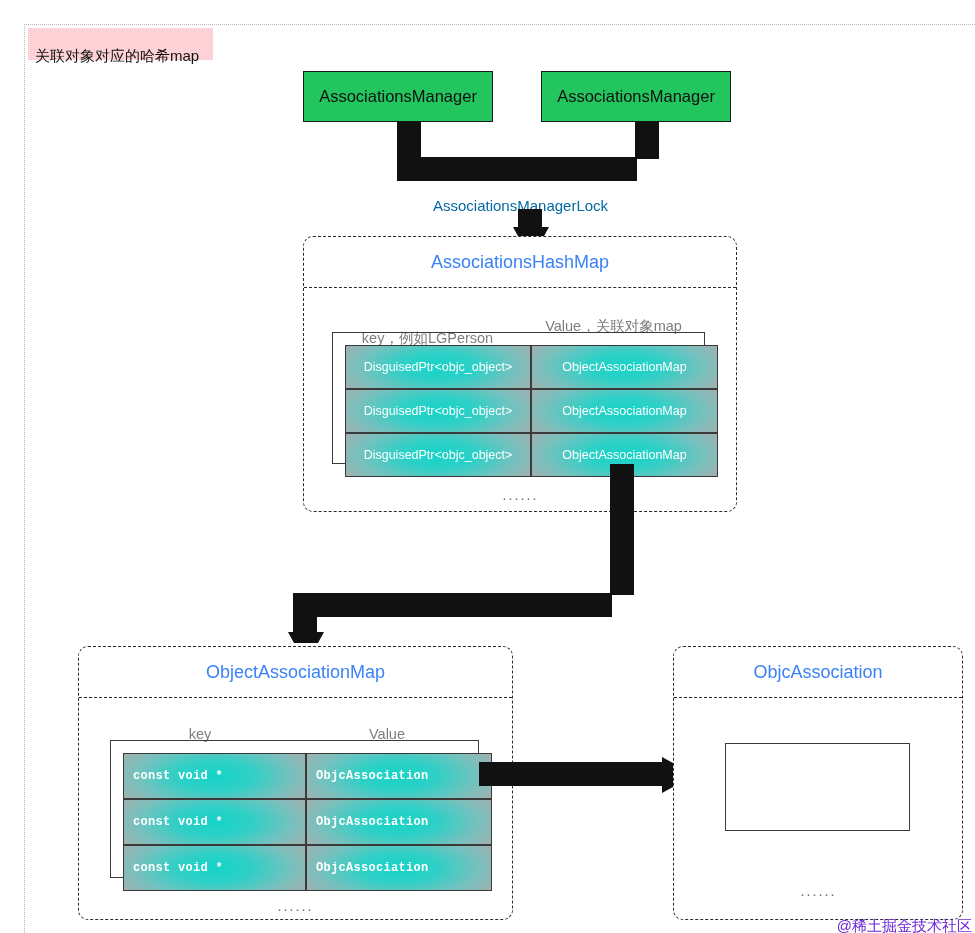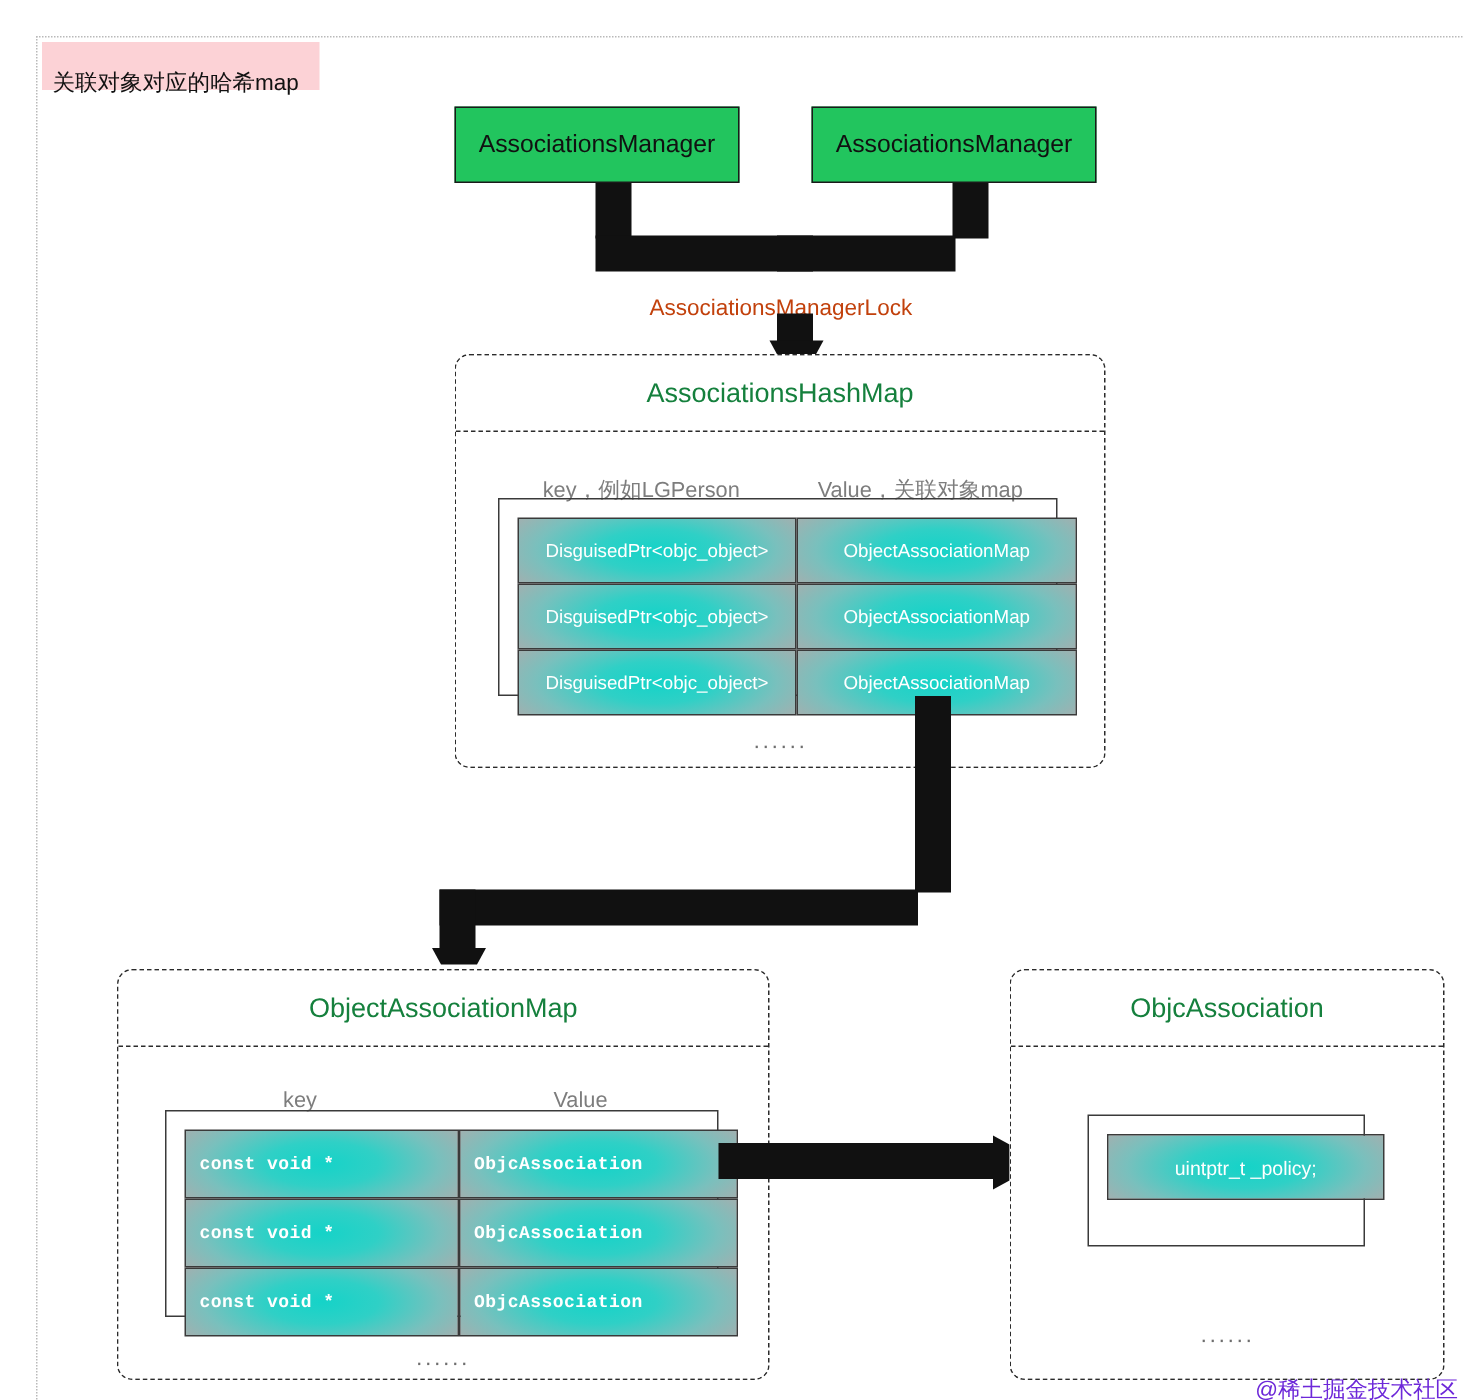--- a/index.html
+++ b/index.html
@@ -56,37 +56,37 @@
     border-right: 6.5px solid transparent;
     border-top: 11px solid #111;
   }
   .arrow-right {
     position: absolute;
     width: 0; height: 0;
     border-top: 6.5px solid transparent;
     border-bottom: 6.5px solid transparent;
     border-left: 11px solid #111;
   }
-  .lock-label-inner { position: absolute; left: 396px; top: 160px; font-size: 15px; color: #c2410c; white-space: nowrap; }
+  .lock-label-inner { position: absolute; left: 396px; top: 160px; font-size: 15px; color: #0369a1; white-space: nowrap; }
 
   
   .dbox {
     position: absolute;
     border: 1.6px dashed #2b2b2b;
     border-radius: 10px;
     background: #fff;
   }
   .dbox-header {
     position: absolute;
     left: 0; right: 0; top: 0;
     height: 51px;
     border-bottom: 1.6px dashed #2b2b2b;
     display: flex; align-items: center; justify-content: center;
     font-size: 18px;
-    color: #15803d;
+    color: #3b82f6;
     white-space: nowrap;
   }
 
   
   .grid {
     position: absolute;
     border: 1.4px solid #3a3a3a;
     display: grid;
   }
   .cell {
@@ -146,21 +146,21 @@
   <div class="ln-h" style="left:372px; top:132px; width:240px;"></div>
   <div class="ln-v" style="left:493px; top:132px; height:22px;"></div>
   <div class="lock-label-inner">AssociationsManagerLock</div>
   <div class="ln-v" style="left:493px; top:184px; height:22px;"></div>
   <div class="arrow-down" style="left:488px; top:202px;"></div>
 
   <div class="dbox" style="left:278px; top:211px; width:434px; height:276px;">
     <div class="dbox-header">AssociationsHashMap</div>
   </div>
 
-  <div class="col-head" style="left:310px; top:280px; width:185px;">key，例如LGPerson</div>
+  <div class="col-head" style="left:310px; top:292px; width:185px;">key，例如LGPerson</div>
   <div class="col-head" style="left:496px; top:280px; width:185px;">Value，关联对象map</div>
 
   <div class="grid" style="left:307px; top:307px; width:373px; height:132px; grid-template-columns:186px 187px; grid-template-rows:44px 44px 44px;">
     <div class="cell center sans">DisguisedPtr&lt;objc_object&gt;</div>
     <div class="cell center sans">ObjectAssociationMap</div>
     <div class="cell center sans">DisguisedPtr&lt;objc_object&gt;</div>
     <div class="cell center sans">ObjectAssociationMap</div>
     <div class="cell center sans">DisguisedPtr&lt;objc_object&gt;</div>
     <div class="cell center sans">ObjectAssociationMap</div>
   </div>
@@ -191,20 +191,19 @@
   <div class="dots" style="left:195px; top:863px; width:150px;">······</div>
 
   <div class="ln-h" style="left:454px; top:737px; width:184px;"></div>
   <div class="arrow-right" style="left:637px; top:732px;"></div>
 
   <div class="dbox" style="left:648px; top:621px; width:290px; height:274px;">
     <div class="dbox-header">ObjcAssociation</div>
   </div>
 
   <div class="grid" style="left:700px; top:718px; width:185px; height:88px; grid-template-columns:185px; grid-template-rows:44px 44px;">
-    <div class="cell center sans14">uintptr_t _policy;</div>
   </div>
 
   <div class="dots" style="left:718px; top:848px; width:150px;">······</div>
 
   <div class="watermark">@稀土掘金技术社区</div>
 
 </div>
 
 </body></html>

